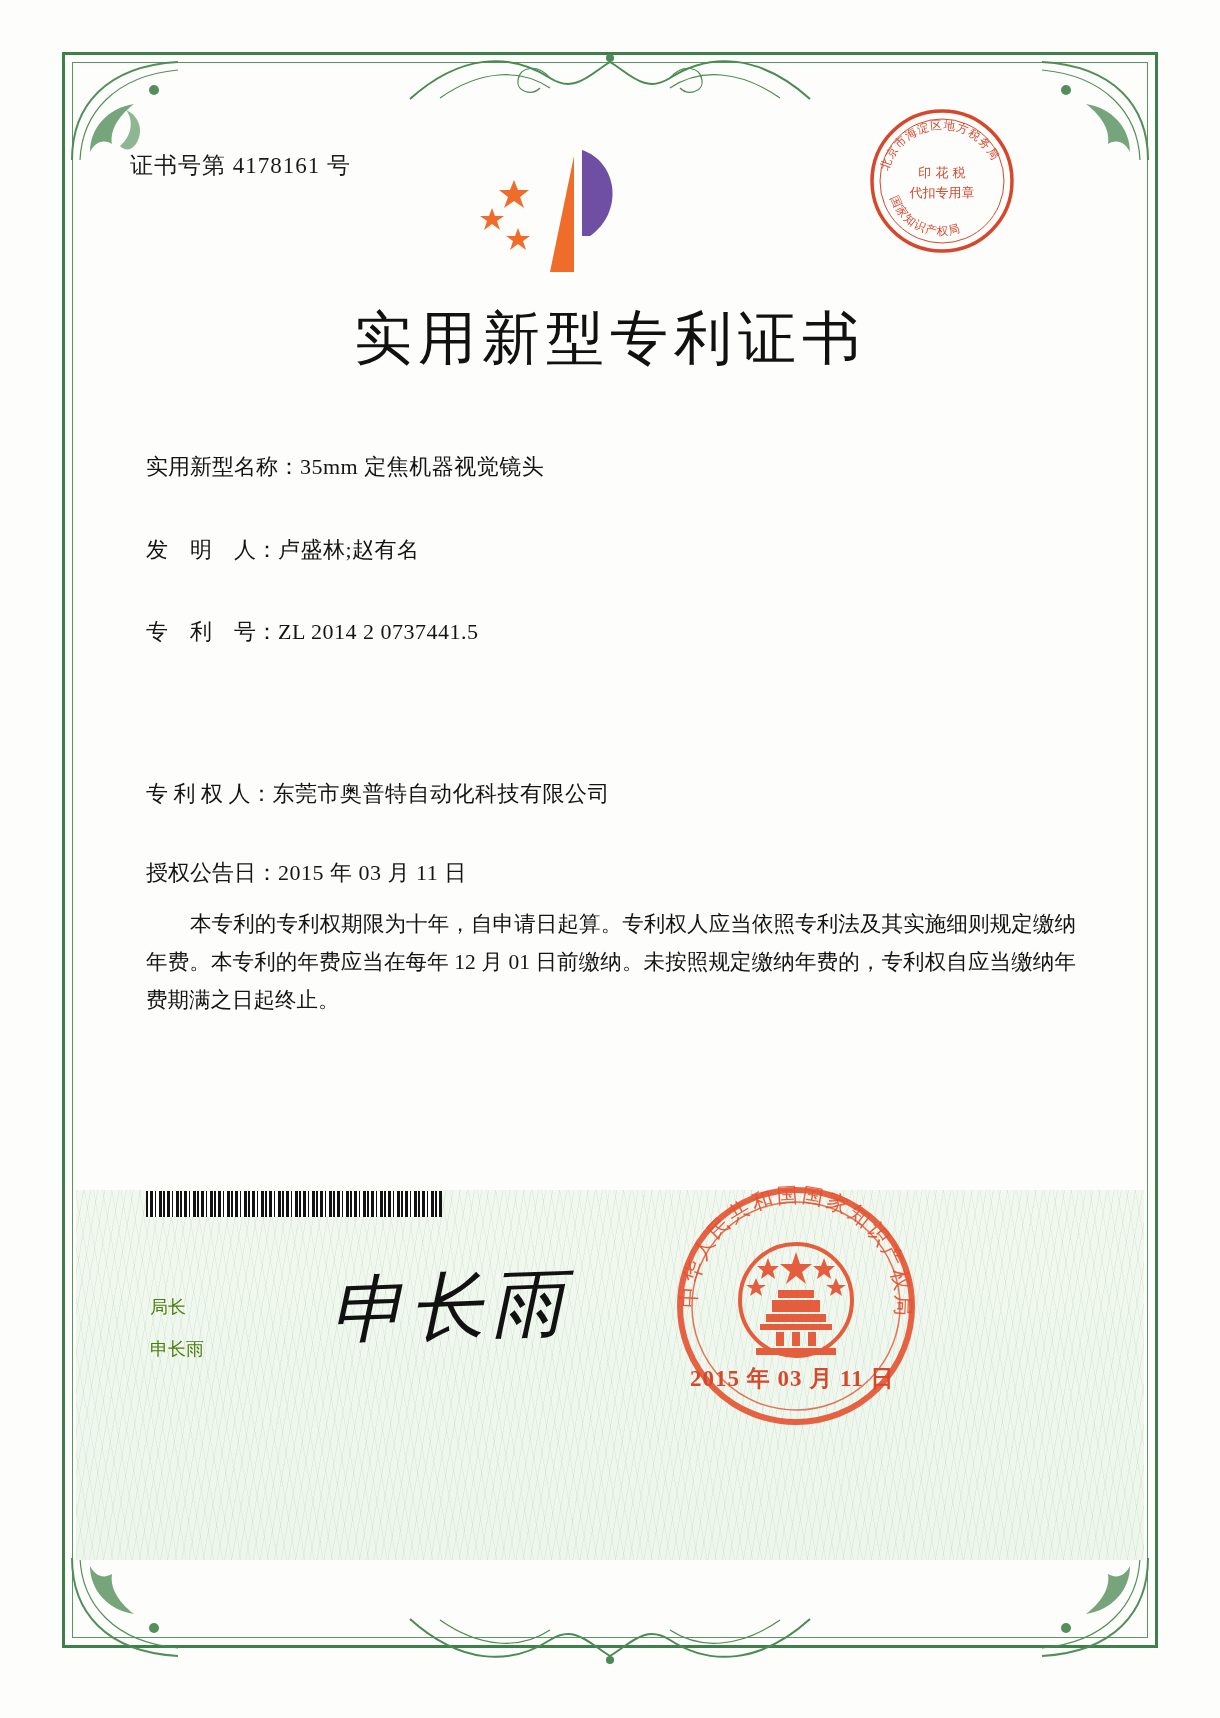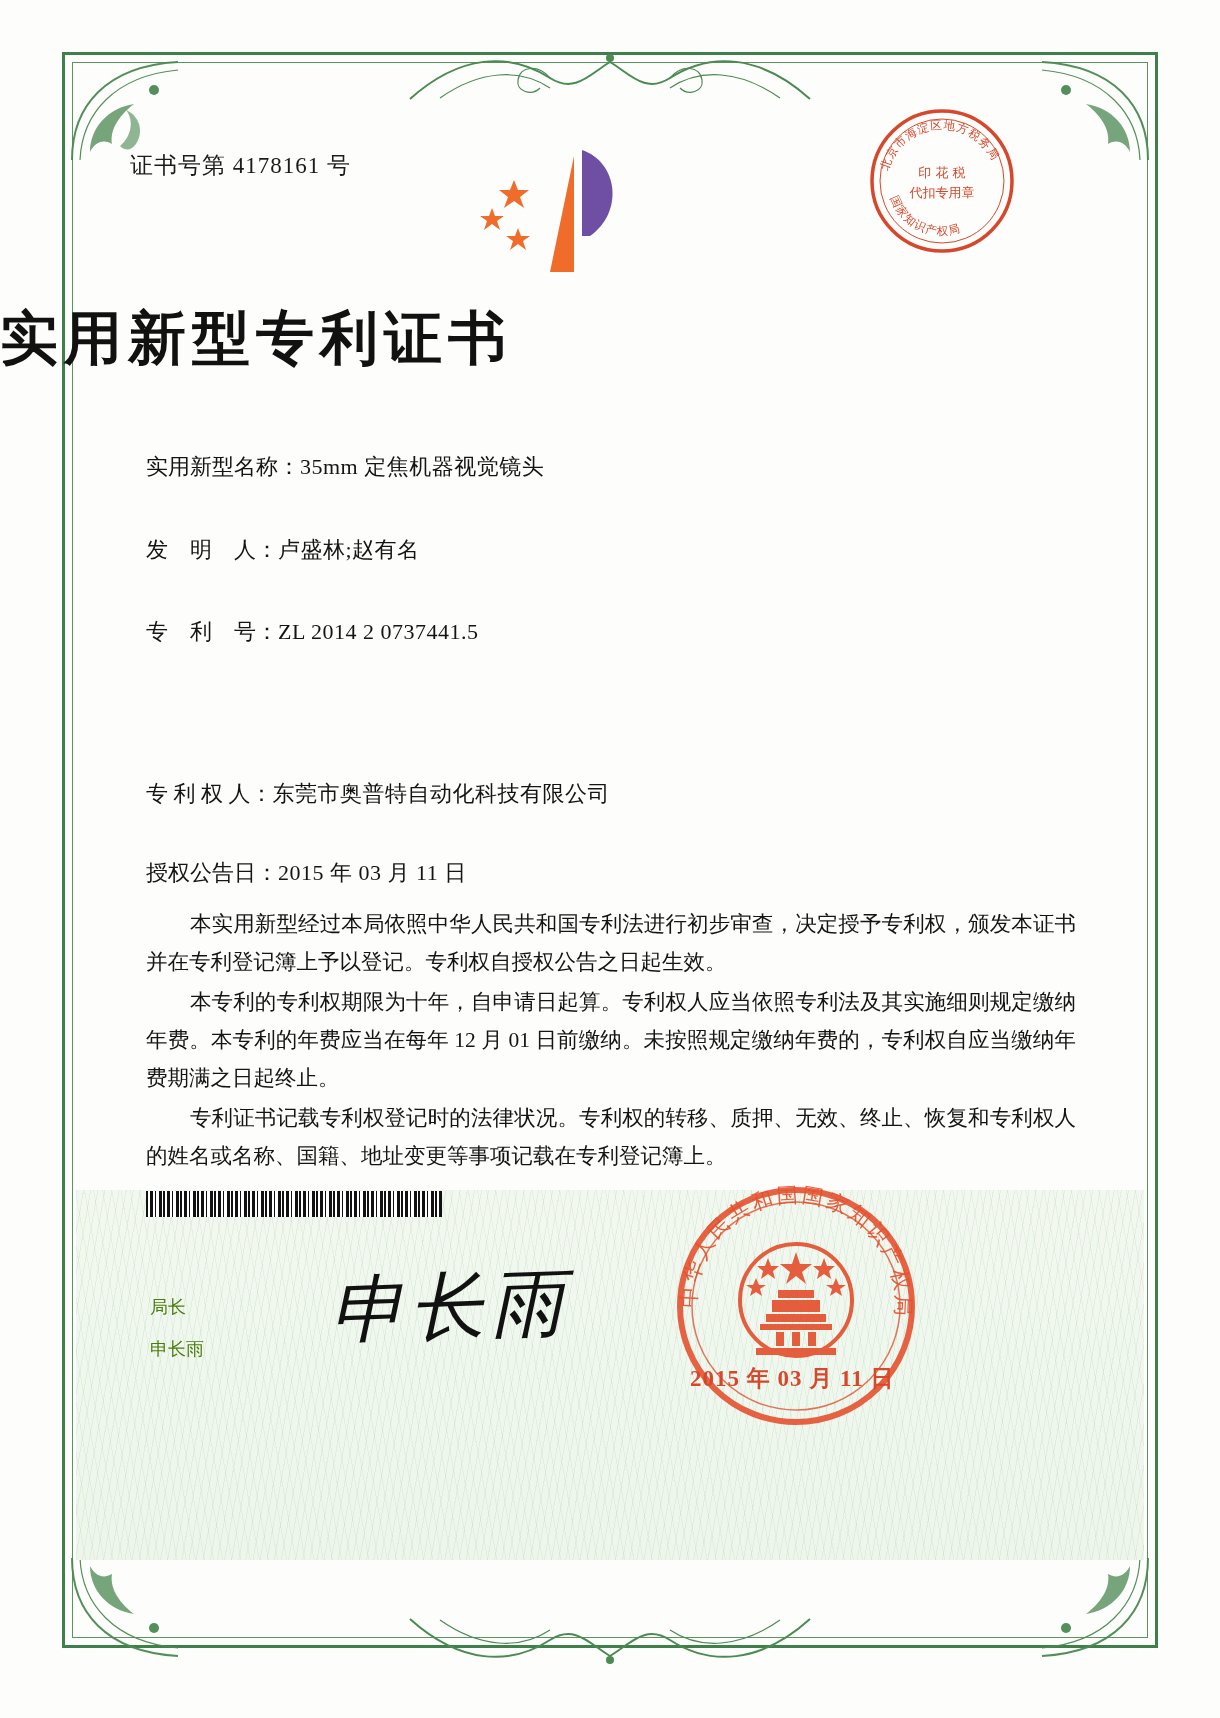--- a/index.html
+++ b/index.html
@@ -98,23 +98,23 @@
     height: 145px;
   }
   .logo svg { width: 100%; height: 100%; display:block; }
 
   
   .title {
     position: absolute;
     left: 0;
     top: 300px;
     width: 1220px;
-    text-align: left;
+    text-align: center;
     font-size: 58px;
-    font-weight: bold;
+    font-weight: normal;
     letter-spacing: 6px;
     color: #111;
     font-family: "DejaVu Serif", "Liberation Serif", serif;
   }
 
   
   .field {
     position: absolute;
     left: 146px;
     font-size: 22px;
@@ -326,23 +326,21 @@
     <span class="lbl">专　利　号：</span><span class="val">ZL 2014 2 0737441.5</span>
   </div>
   <div class="field" id="f-owner">
     <span class="lbl">专 利 权 人：</span><span class="val">东莞市奥普特自动化科技有限公司</span>
   </div>
   <div class="field" id="f-grant">
     <span class="lbl">授权公告日：</span><span class="val">2015 年 03 月 11 日</span>
   </div>
 
   <div class="body-text">
-    <p>本实用新型经过本局依照中华人民共和国专利法进行初步审查，决定授予专利权，颁发本证书并在专利登记簿上予以登记。专利权自授权公告之日起生效。</p>
     <p>本专利的专利权期限为十年，自申请日起算。专利权人应当依照专利法及其实施细则规定缴纳年费。本专利的年费应当在每年 12 月 01 日前缴纳。未按照规定缴纳年费的，专利权自应当缴纳年费期满之日起终止。</p>
-    <p>专利证书记载专利权登记时的法律状况。专利权的转移、质押、无效、终止、恢复和专利权人的姓名或名称、国籍、地址变更等事项记载在专利登记簿上。</p>
   </div>
 
   <div class="barcode"></div>
 
   <div class="sig-label">
     <div>局长</div>
     <div>申长雨</div>
   </div>
   <div class="sig-script">申长雨</div>
 

